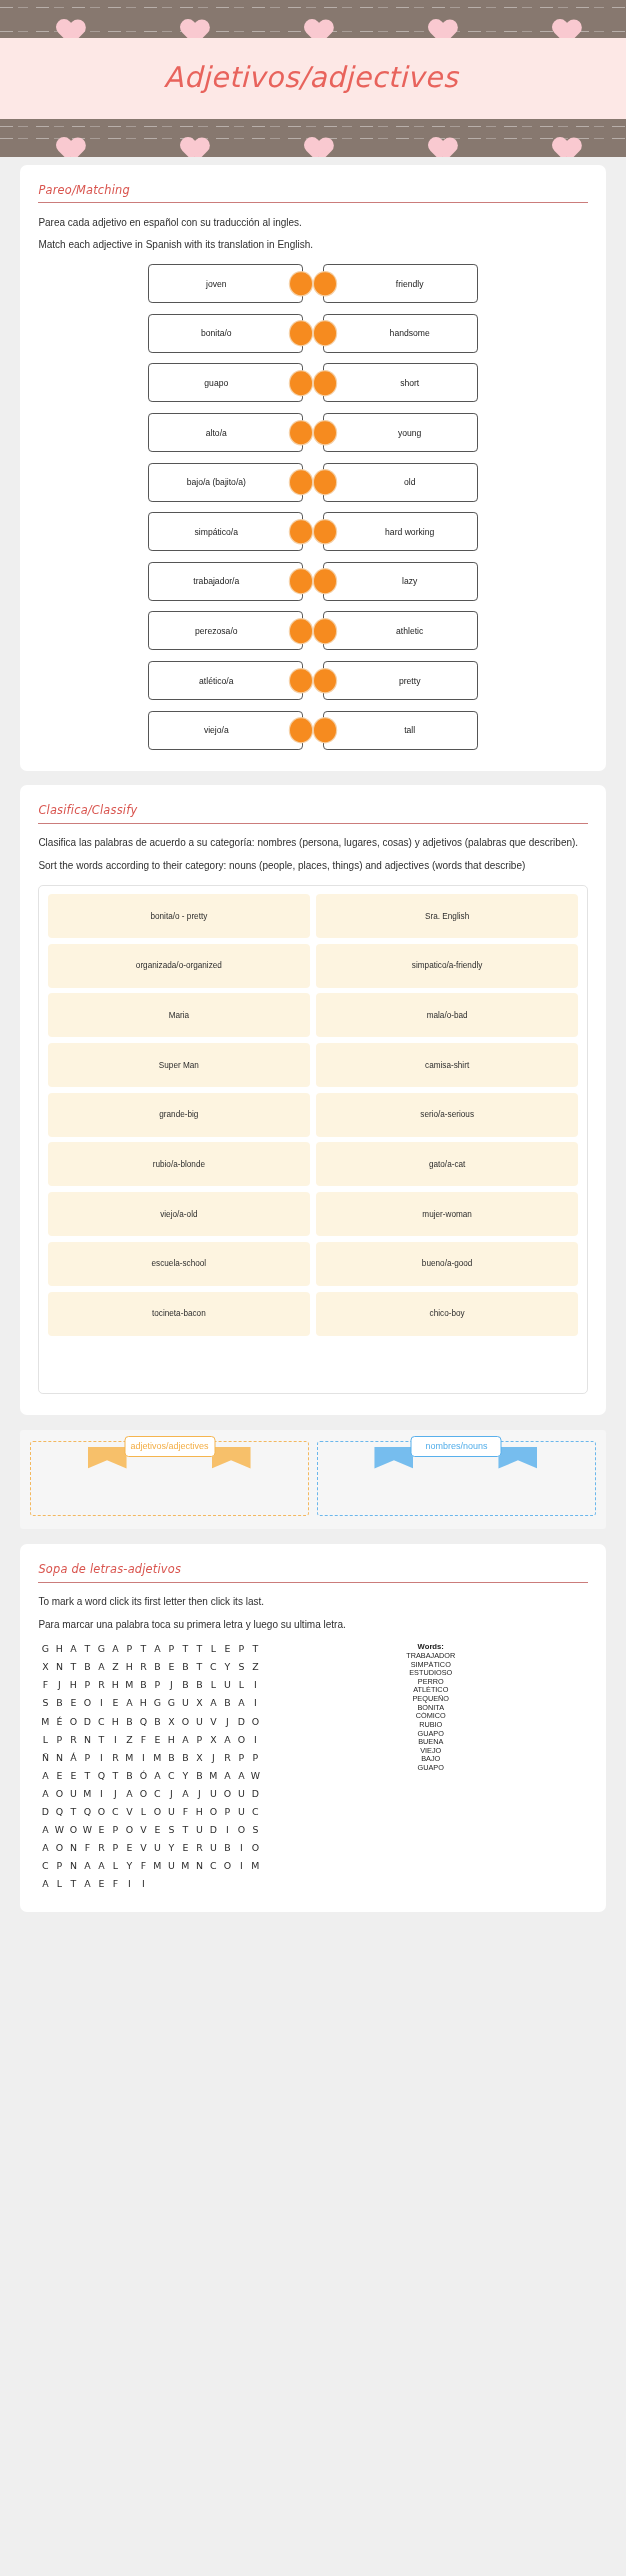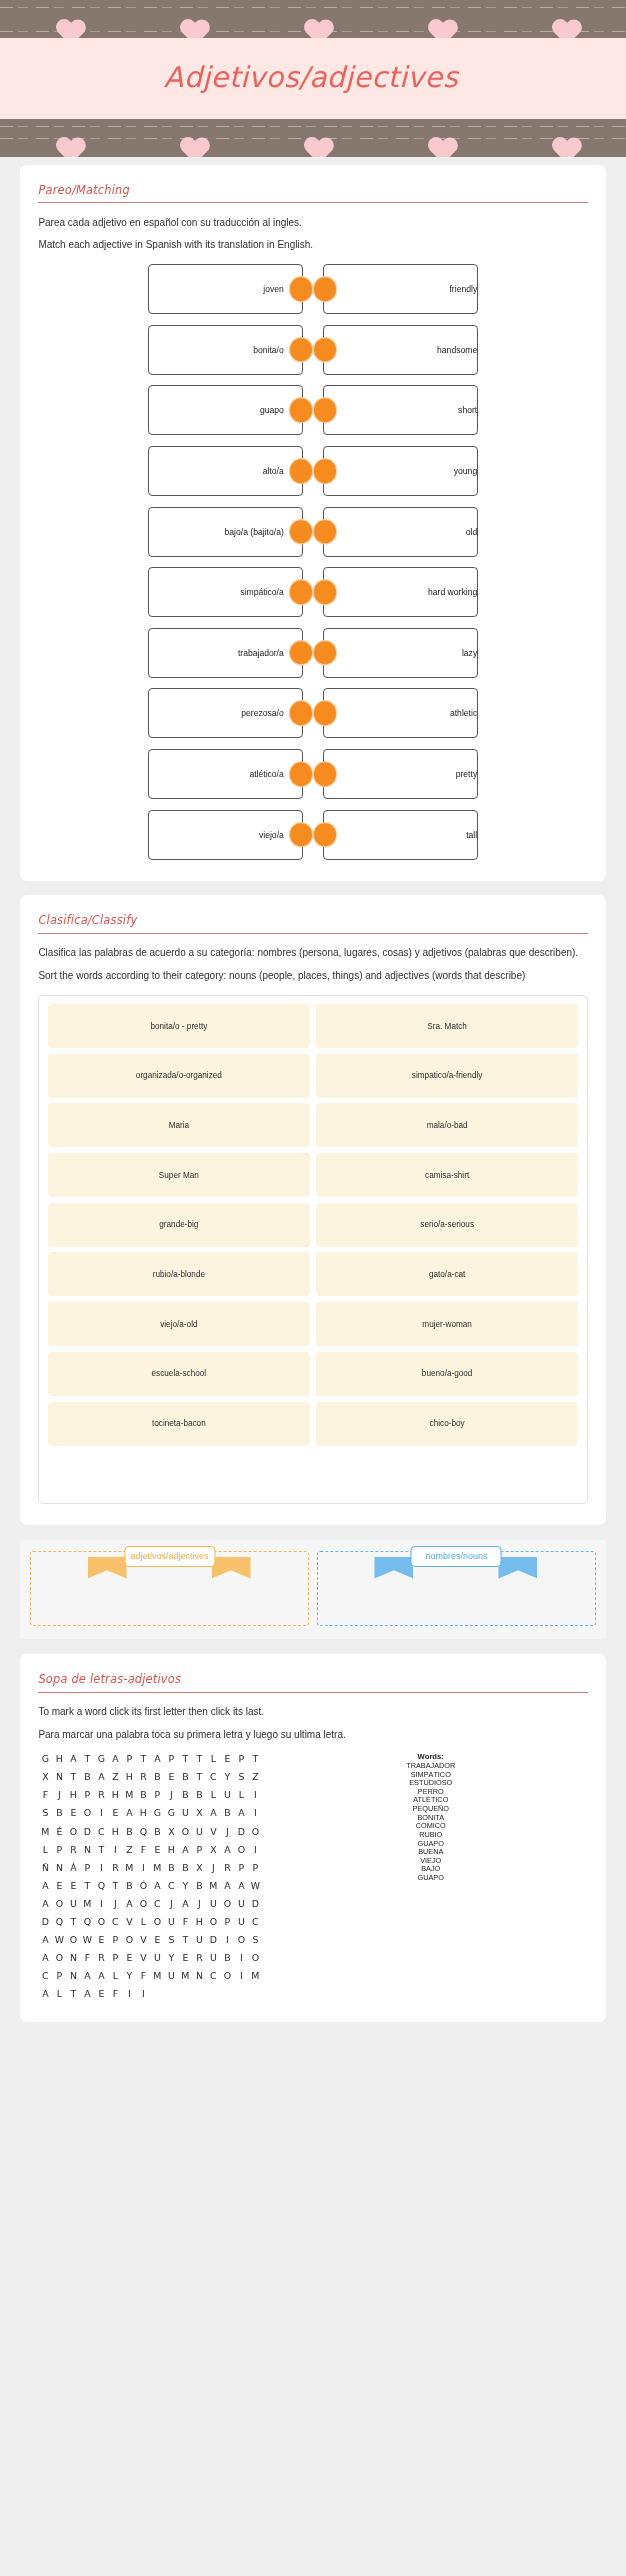--- a/index.html
+++ b/index.html
@@ -111,26 +111,26 @@
     margin-top: 11.4px;
     display: flex;
     justify-content: center;
     gap: 0;
   }
   .match-col { display: flex; flex-direction: column; gap: 10.6px; }
   .match-col.left  { margin-right: 20.4px; }
   .match-row-item {
     position: relative;
     width: 155px;
-    height: 50px;
+    height: 39px;
     border: 0.8px solid #555;
     border-radius: 4.1px;
     display: flex;
     align-items: center;
-    justify-content: flex-end;
+    justify-content: center;
     background: #fff;
     font-size: 8.6px;
     color: #222;
   }
   .dot {
     position: absolute;
     width: 22px; height: 23.6px;
     border-radius: 50%;
     background: #f68b1f;
     box-shadow: 0 0 0 1.2px #f5d0a6;
@@ -371,21 +371,21 @@
     </div>
   </div>
 
   <div class="card">
     <div class="section-title">Clasifica/Classify</div>
     <div class="rule"></div>
     <div class="instr">Clasifica las palabras  de acuerdo a su categoría: nombres (persona, lugares, cosas) y adjetivos (palabras que describen).</div>
     <div class="instr">Sort the words according to their category: nouns (people, places, things) and adjectives (words that describe)</div>
     <div class="classify-box" id="classify-box">
         <div class="word-chip">bonita/o - pretty</div>
-        <div class="word-chip">Sra. Match</div>
+        <div class="word-chip">Sra. English</div>
         <div class="word-chip">organizada/o-organized</div>
         <div class="word-chip">simpatico/a-friendly</div>
         <div class="word-chip">Maria</div>
         <div class="word-chip">mala/o-bad</div>
         <div class="word-chip">Super Man</div>
         <div class="word-chip">camisa-shirt</div>
         <div class="word-chip">grande-big</div>
         <div class="word-chip">serio/a-serious</div>
         <div class="word-chip">rubio/a-blonde</div>
         <div class="word-chip">gato/a-cat</div>

